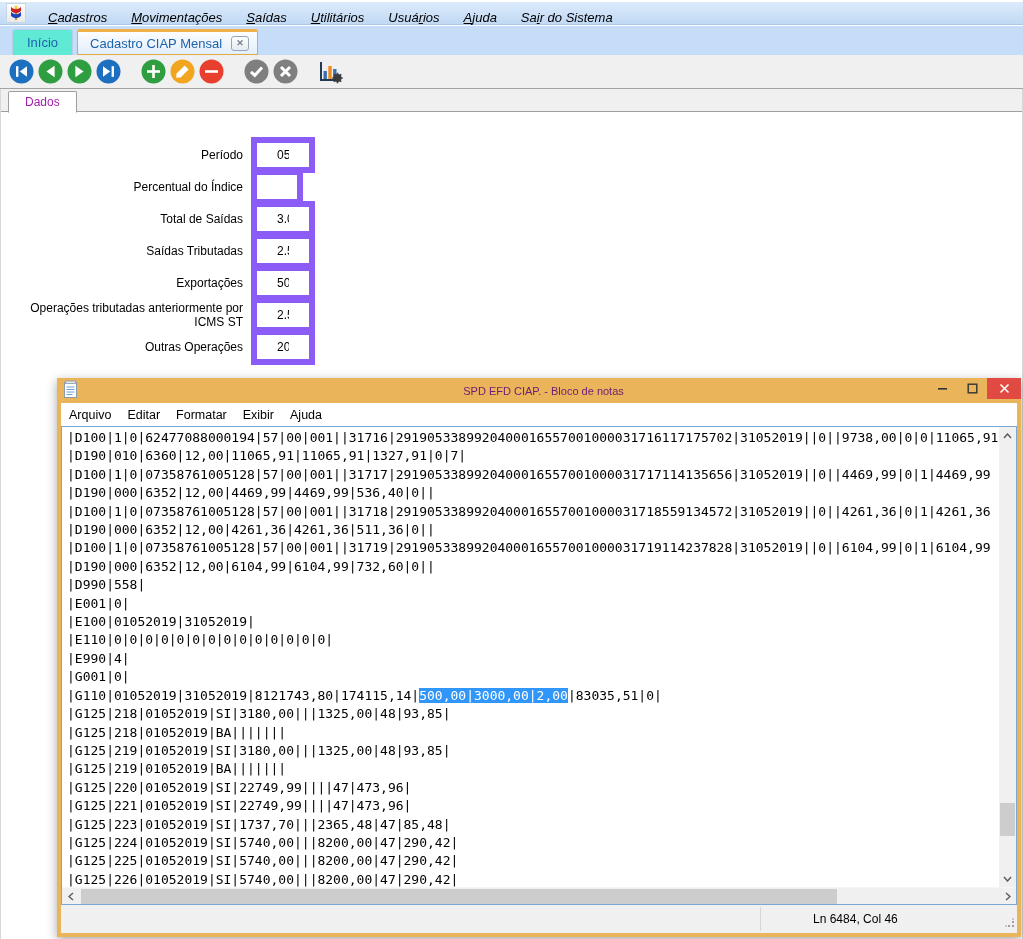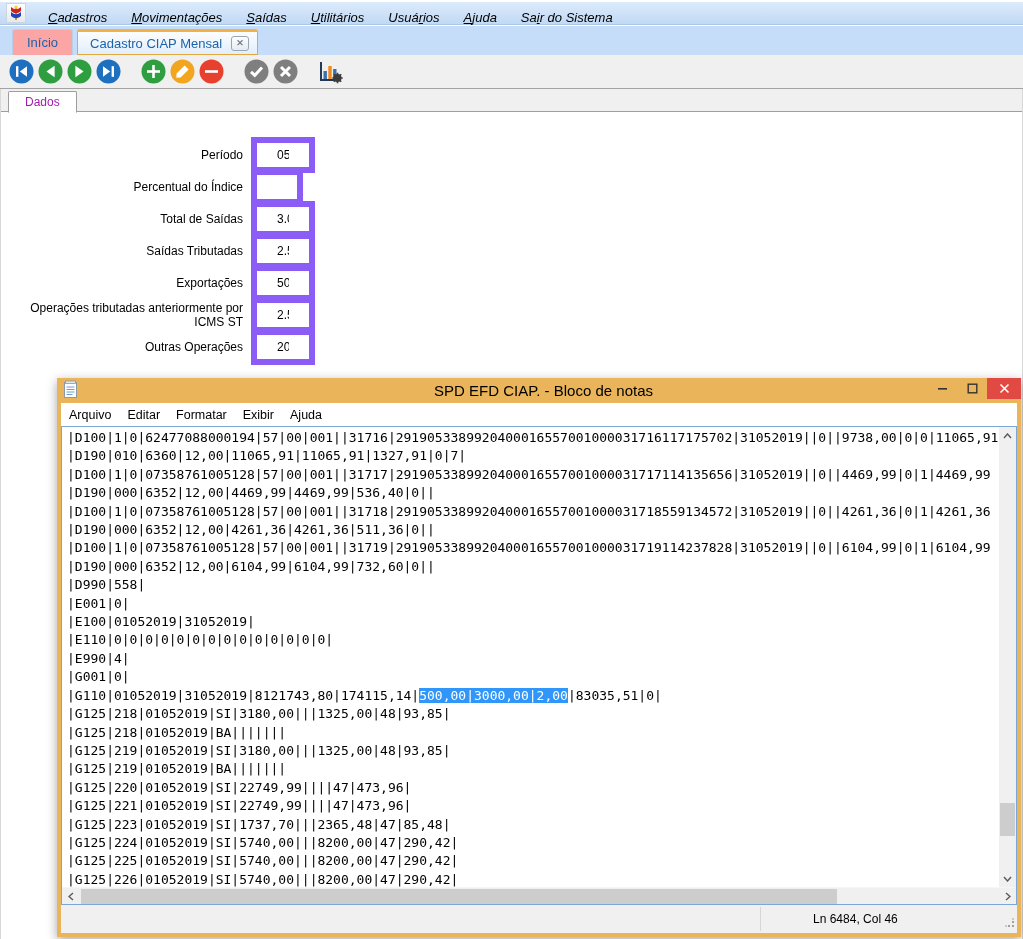--- a/index.html
+++ b/index.html
@@ -17,21 +17,21 @@
   .app-logo{ width:20px; height:20px; margin-right:10px; display:flex; align-items:center; justify-content:center;
     background:linear-gradient(#fdfdfd,#e9e9e9); border:1px solid #c9d6e4; }
   .menu-item{ padding:12px 12px 4px 12px; cursor:default;font-style:italic; }
   .menu-item u{ text-decoration:underline; }
 
   .tabstrip{
     position:absolute; left:0; top:26px; width:1023px; height:29px;
     background:#c5ddf8; display:flex; align-items:flex-end; padding-left:12px;
   }
   .tab{ height:26px; display:flex; align-items:center; padding:0 14px;
-    font-size:13px; color:#1b62ab; background:#fca5a5;
+    font-size:13px; color:#1b62ab; background:#5eead4;
     border:1px solid #b9cfe7; border-bottom:none; border-radius:3px 3px 0 0; margin-right:4px; }
   .tab.active{
     background:linear-gradient(#fcfdfe,#e2eefa);
     border:1px solid #e3a93f; border-top:3px solid #f2b148; padding:0 8px 0 12px;
   }
   .tab-close{ width:18px; height:15px; margin-left:9px; border:1px solid #96a7b8; border-radius:3px;
     background:linear-gradient(#fefefe,#e6ebf0); color:#6f8193; font-size:9px; font-weight:bold;
     display:flex; align-items:center; justify-content:center; line-height:1; }
 
   .toolbar{
@@ -64,21 +64,21 @@
   .form-input.left{ text-align:left; }
 
   
   .notepad{
     position:absolute; left:57px; top:378px; width:964px; height:559px;
     background:#e9b45a; padding:0 4px 4px 4px;
     box-shadow:0 3px 10px rgba(0,0,0,.35);
   }
   .np-titlebar{ height:25px; display:flex; align-items:center; position:relative; }
   .np-icon{ margin-left:2px; }
-  .np-title{ position:absolute; left:9px; right:0; text-align:center; font-size:15px; color:#000000; }
+  .np-title{ position:absolute; left:9px; right:0; text-align:center; font-size:11px; color:#701a75; }
   .np-controls{ position:absolute; right:-4px; top:0; height:25px; display:flex; align-items:flex-start; }
   .np-btn{ width:30px; height:21px; display:flex; align-items:center; justify-content:center; }
   .np-btn.close{ width:34px; background:#e04a42; }
   .np-menubar{ height:23px; background:#ffffff; display:flex; align-items:center; font-size:12.5px; color:#000; }
   .np-menu-item{ padding:17px 8px; }
 
   .np-client{ height:479px; border:1px solid #7ba7d7; background:#fff; position:relative; }
   .np-textwrap{ position:relative; height:460px; overflow:hidden;padding-left:34px; }
   .np-text{
     position:absolute; left:0; top:0; right:17px; bottom:0; overflow:hidden;

